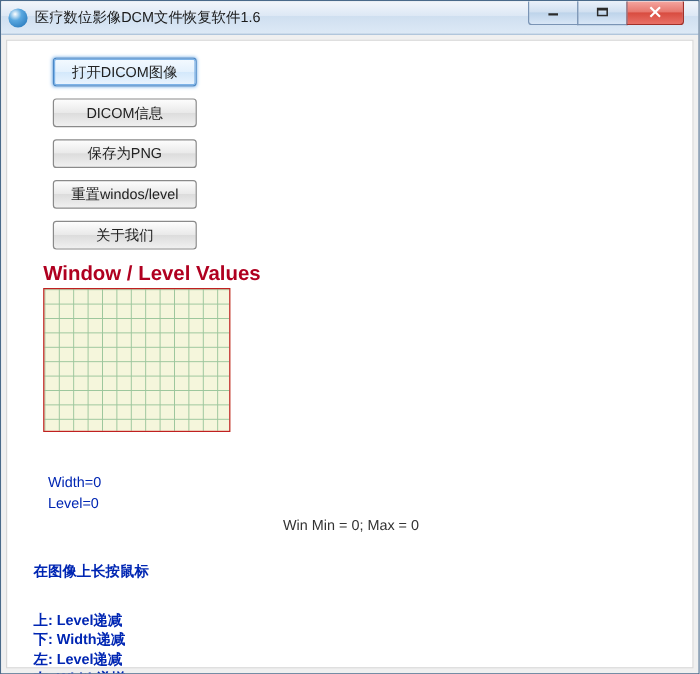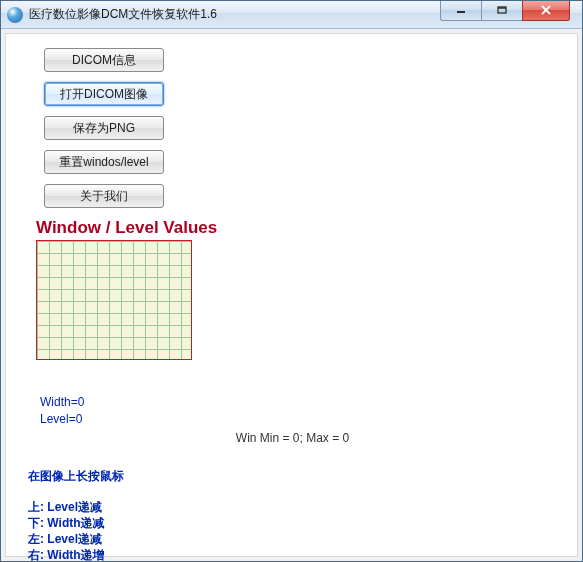--- a/index.html
+++ b/index.html
@@ -124,21 +124,21 @@
     margin-top: 2px;
     margin-left:-6px;
     text-align:center;
   }
   .instr-block {
     margin: 22px 0 0 4px;
     color:#0026b3;
     font-weight: bold;
     line-height: 1.35;
   }
-  .instr-title { margin-bottom: 14px; }
+  .instr-title { margin-bottom: 24px; }
 </style>
 </head>
 <body>
 
 <div class="titlebar">
   <div class="app-icon"></div>
   <div class="title-text">医疗数位影像DCM文件恢复软件1.6</div>
   <div class="win-controls">
     <div class="win-btn min">
       <svg width="10" height="8">
@@ -156,22 +156,22 @@
           <line x1="2" y1="1" x2="10" y2="9" stroke="#fff" stroke-width="1.8"></line>
           <line x1="10" y1="1" x2="2" y2="9" stroke="#fff" stroke-width="1.8"></line>
         </svg>
     </div>
   </div>
 </div>
 
 <div class="client">
   <div class="panel">
 
+    <button class="btn focused">打开DICOM图像</button>
     <button class="btn">DICOM信息</button>
-    <button class="btn focused">打开DICOM图像</button>
     <button class="btn">保存为PNG</button>
     <button class="btn">重置windos/level</button>
     <button class="btn">关于我们</button>
 
     <div class="wl-heading">Window / Level Values</div>
     <div class="grid-box"></div>
 
     <div class="values-block">
       <div class="val-width">
         <span>Width=</span><span>0</span>

